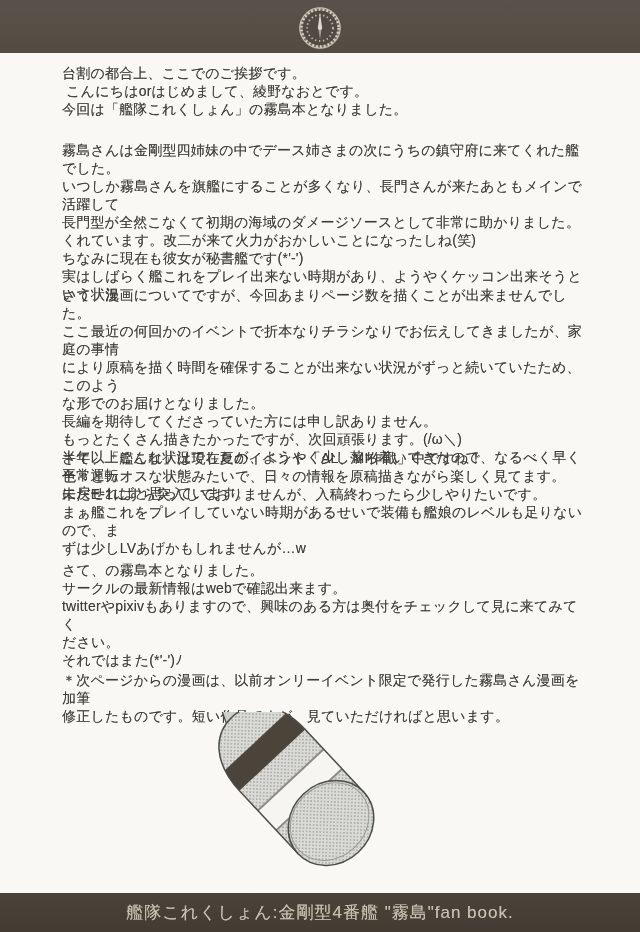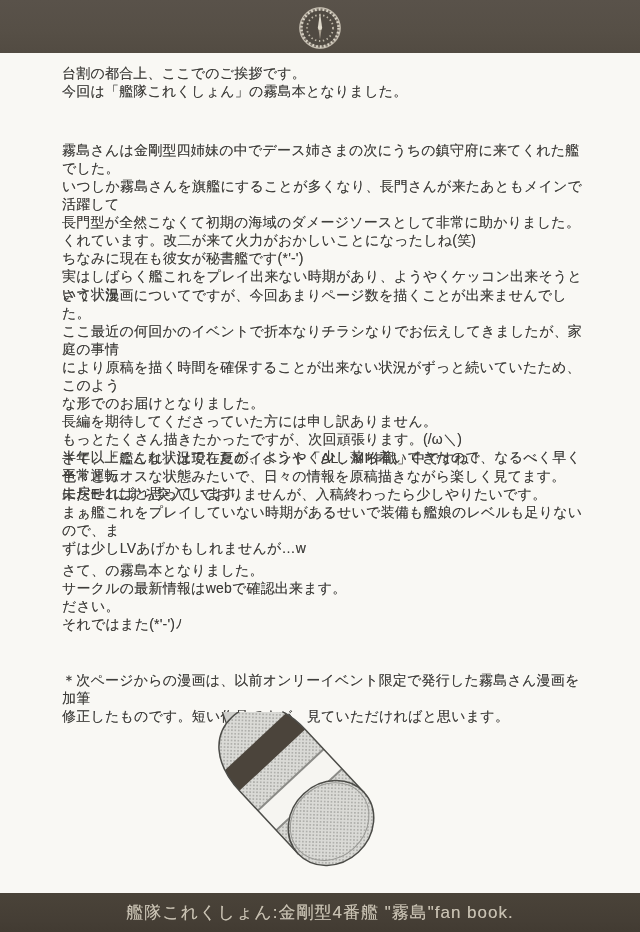--- a/index.html
+++ b/index.html
@@ -59,20 +59,21 @@
       <circle cx="28" cy="26" r="13" fill="none" stroke="#bfb8a9" stroke-width="1.8" stroke-dasharray="1.4 2.6"></circle>
       <polygon points="28,10.5 25.8,26 30.2,26" fill="#ddd7c9"></polygon>
       <polygon points="26.3,26 29.7,26 28,37.5" fill="#a89f90"></polygon>
       <circle cx="28" cy="26" r="2.1" fill="#e2dccd"></circle>
     </svg>
   </div>
 
   <main>
     <p class="para p1">
       <span class="line">台割の都合上、ここでのご挨拶です。</span>
+      <span class="line"> こんにちはorはじめまして、綾野なおとです。</span>
       <span class="line">今回は「艦隊これくしょん」の霧島本となりました。</span>
     </p>
 
     <p class="para p2">
       <span class="line">霧島さんは金剛型四姉妹の中でデース姉さまの次にうちの鎮守府に来てくれた艦でした。</span>
       <span class="line">いつしか霧島さんを旗艦にすることが多くなり、長門さんが来たあともメインで活躍して</span>
       <span class="line">長門型が全然こなくて初期の海域のダメージソースとして非常に助かりました。</span>
       <span class="line">くれています。改二が来て火力がおかしいことになったしね(笑)</span>
       <span class="line">ちなみに現在も彼女が秘書艦です(*'-')</span>
       <span class="line">実はしばらく艦これをプレイ出来ない時期があり、ようやくケッコン出来そうという状況</span>
@@ -93,20 +94,21 @@
       <span class="line">さて、「艦これ」は現在夏のイベント「AL、MI作戦」中ですね！</span>
       <span class="line">色々とカオスな状態みたいで、日々の情報を原稿描きながら楽しく見てます。</span>
       <span class="line">未だE-1にすら突入しておりませんが、入稿終わったら少しやりたいです。</span>
       <span class="line">まぁ艦これをプレイしていない時期があるせいで装備も艦娘のレベルも足りないので、ま</span>
       <span class="line">ずは少しLVあげかもしれませんが…w</span>
     </p>
 
     <p class="para p5">
       <span class="line">さて、の霧島本となりました。</span>
       <span class="line">サークルの最新情報はwebで確認出来ます。</span>
+      <span class="line">twitterやpixivもありますので、興味のある方は奥付をチェックして見に来てみてく</span>
       <span class="line">ださい。</span>
       <span class="line">それではまた(*'-')ﾉ</span>
     </p>
 
     <p class="para p6">
       <span class="line">＊次ページからの漫画は、以前オンリーイベント限定で発行した霧島さん漫画を加筆</span>
       <span class="line">修正したものです。短い作品ですが、見ていただければと思います。</span>
     </p>
   </main>
 

